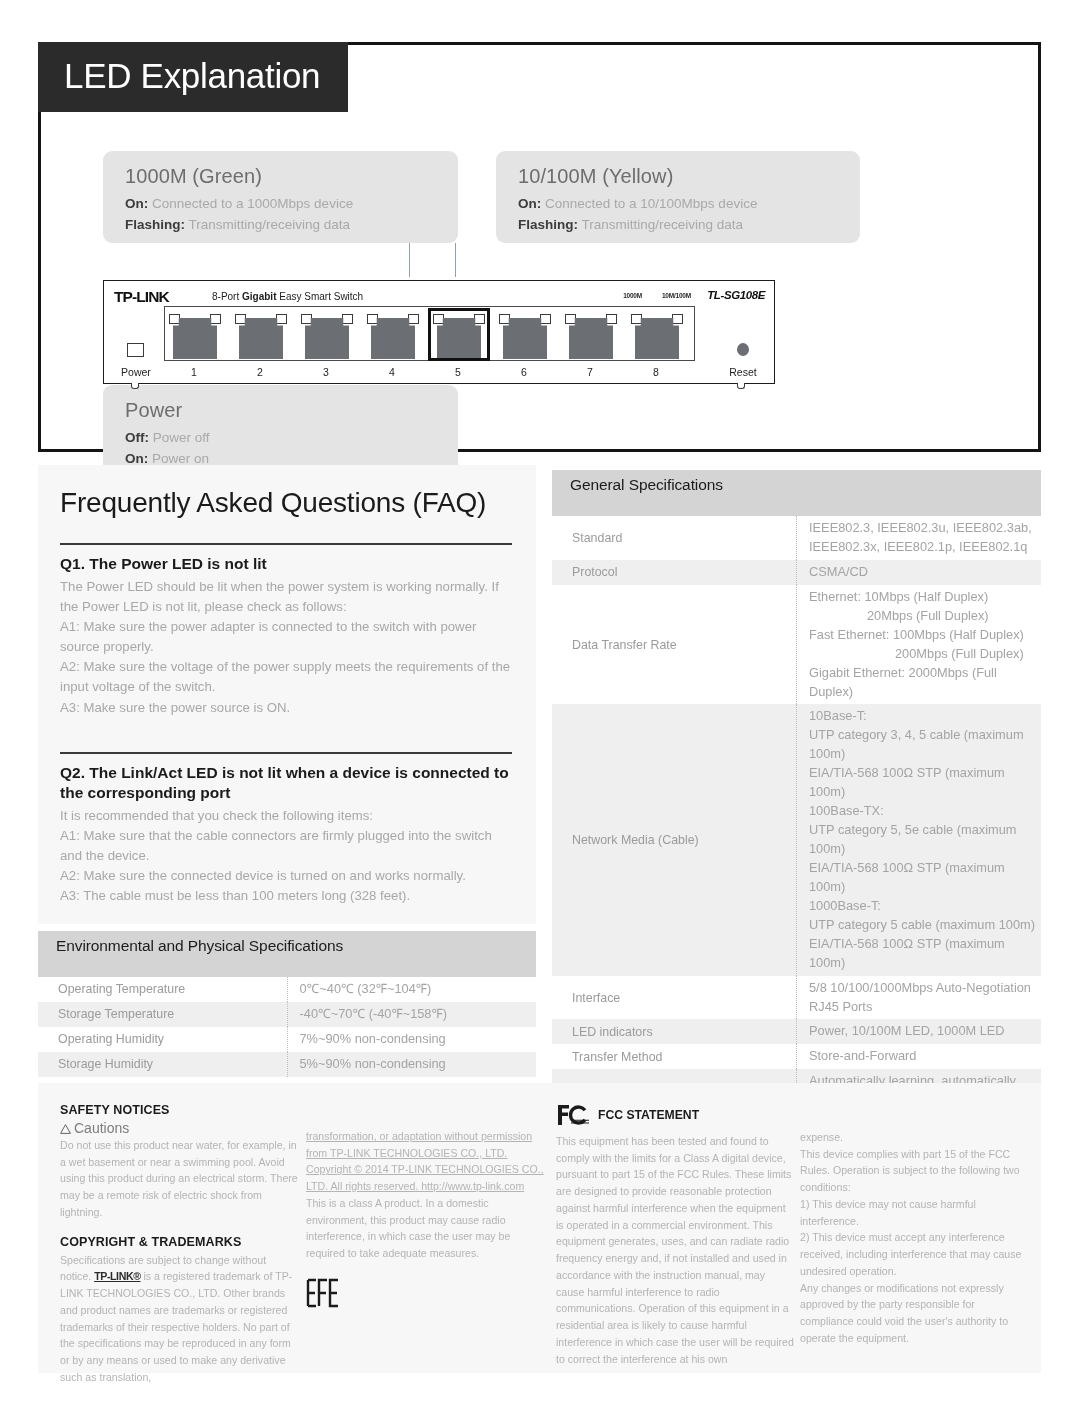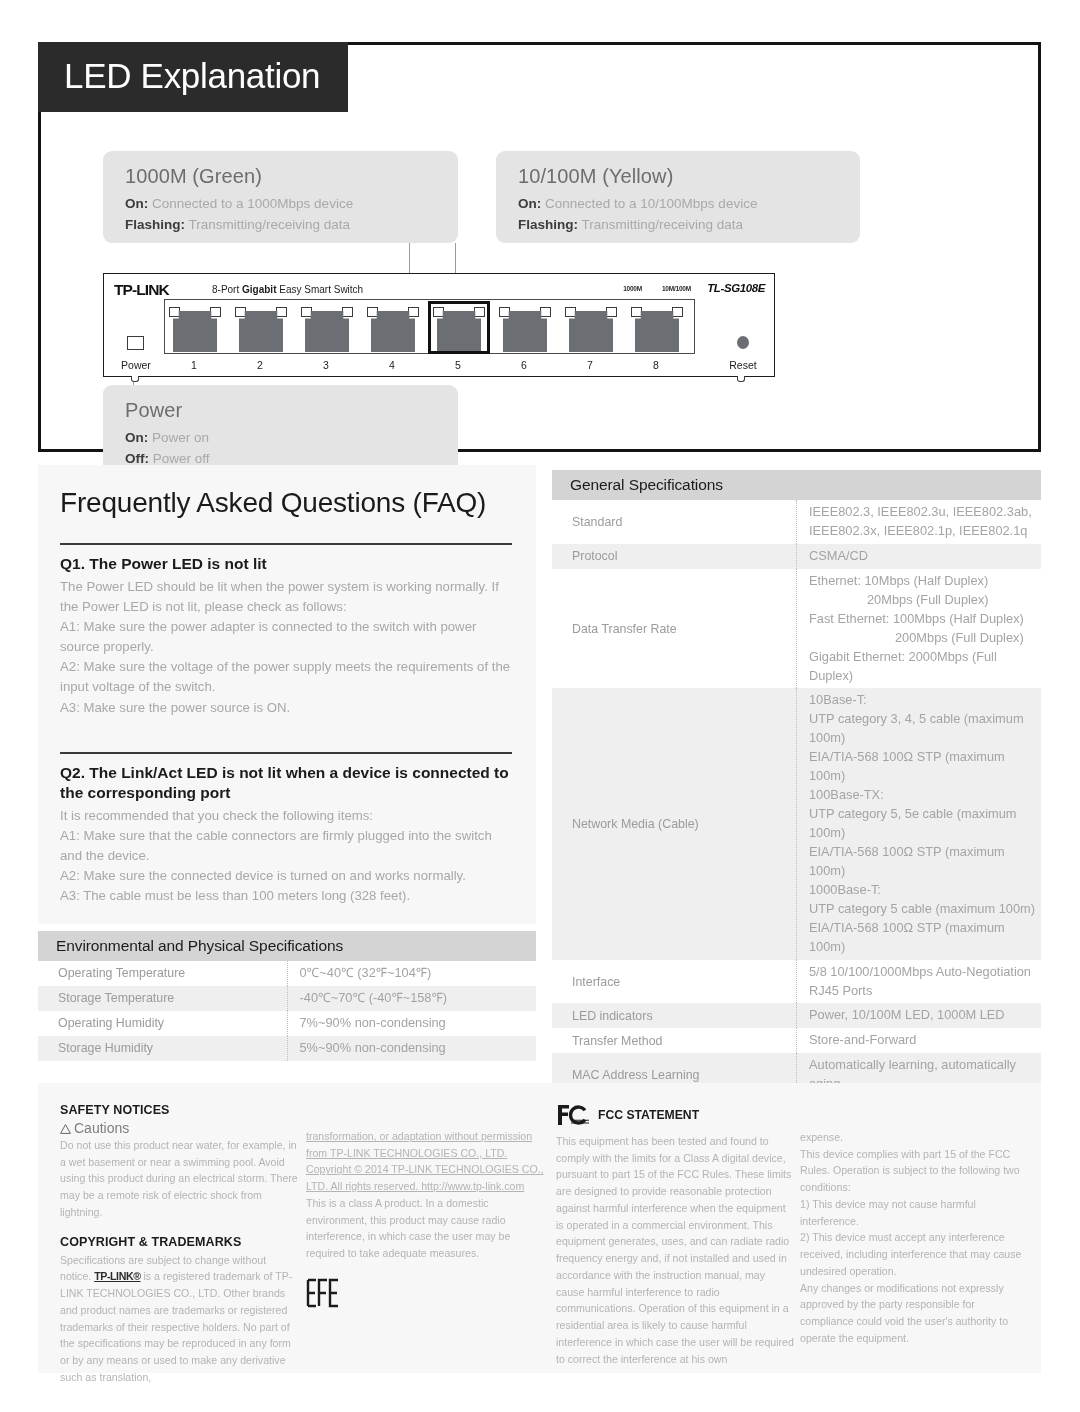--- a/index.html
+++ b/index.html
@@ -40,21 +40,21 @@
   .callout-line b { color: #3c3c3c; font-weight: 700; }
 
   #cal-1000m { left: 62px; top: 106px; width: 355px; height: 92px; }
   #cal-10100m { left: 455px; top: 106px; width: 364px; height: 92px; }
   #cal-power  { left: 62px; top: 340px; width: 355px; height: 88px; }
 
   .leader { position: absolute; background: #8fa0ad; width: 1px; }
 
   
   .device {
-    position: absolute; left: 62px; top: 228px;
+    position: absolute; left: 62px; top: 235px;
     width: 672px; height: 104px;
     border: 1px solid #1c1c1c; background: #fff;
   }
   .dev-brand {
     position: absolute; left: 10px; top: 7px;
     font-size: 15.5px; font-weight: 800; color: #111;
     letter-spacing: -0.9px;
   }
   .dev-desc {
     position: absolute; left: 108px; top: 10px;
@@ -128,21 +128,21 @@
   .envtable {
     position: absolute; left: 38px; top: 931px;
     width: 498px;
   }
   .spectable { position: absolute; left: 552px; top: 470px; width: 489px; }
 
   table.spec { width: 100%; border-collapse: collapse; table-layout: fixed; }
   table.spec .sec-head td {
     background: #d4d4d4; color: #1b1b1b;
     font-size: 15.5px; font-weight: 400;
-    padding: 6px 0 6px 18px; letter-spacing: -0.1px;
+    padding: 6px 0 22px 18px; letter-spacing: -0.1px;
   }
   table.spec td.k {
     font-size: 12.4px; color: #9b9b9b; padding: 3px 6px 3px 20px;
     vertical-align: middle; border-right: 1px dotted #bdbdbd;
   }
   table.spec td.v {
     font-size: 12.8px; color: #a4a4a4; padding: 3px 6px 3px 12px;
     vertical-align: middle; line-height: 1.48;
   }
   table.spec tr.alt td { background: #efefef; }
@@ -187,22 +187,22 @@
     </div>
 
     <div class="callout" id="cal-10100m">
       <div class="callout-title">10/100M (Yellow)</div>
       <div class="callout-line"><b>On:</b><span> Connected to a 10/100Mbps device</span></div>
       <div class="callout-line"><b>Flashing:</b><span> Transmitting/receiving data</span></div>
     </div>
 
     <div class="callout" id="cal-power">
       <div class="callout-title">Power</div>
+      <div class="callout-line"><b>Off:</b><span> Power off</span></div>
       <div class="callout-line"><b>On:</b><span> Power on</span></div>
-      <div class="callout-line"><b>Off:</b><span> Power off</span></div>
     </div>
 
     <div class="leader" style="left:368px; top:198px; height:34px;"></div>
     <div class="leader" style="left:414px; top:198px; height:34px;"></div>
     <div class="leader" style="left:92px; top:288px; height:52px;"></div>
 
     <div class="device">
       <div class="dev-brand">TP-LINK</div>
       <div class="dev-desc"><span>8-Port </span><b>Gigabit</b><span> Easy Smart Switch</span></div>
       <div class="dev-legend" style="right:132px;">1000M</div>

